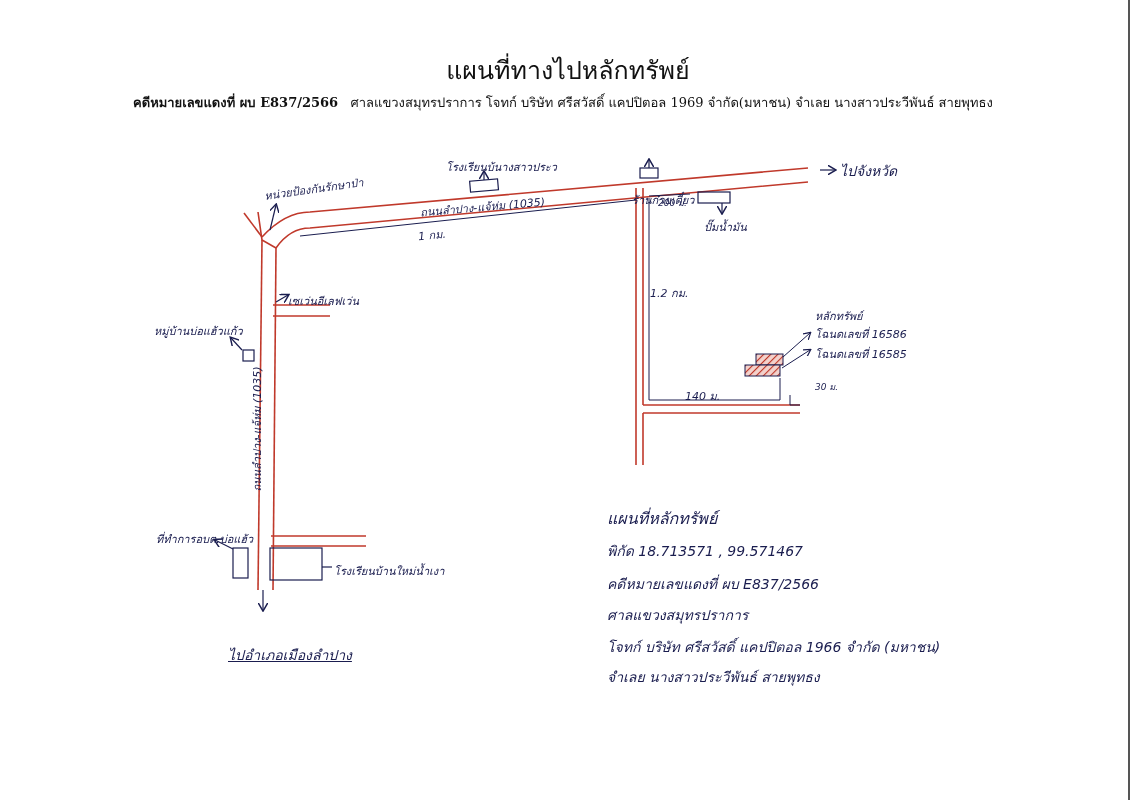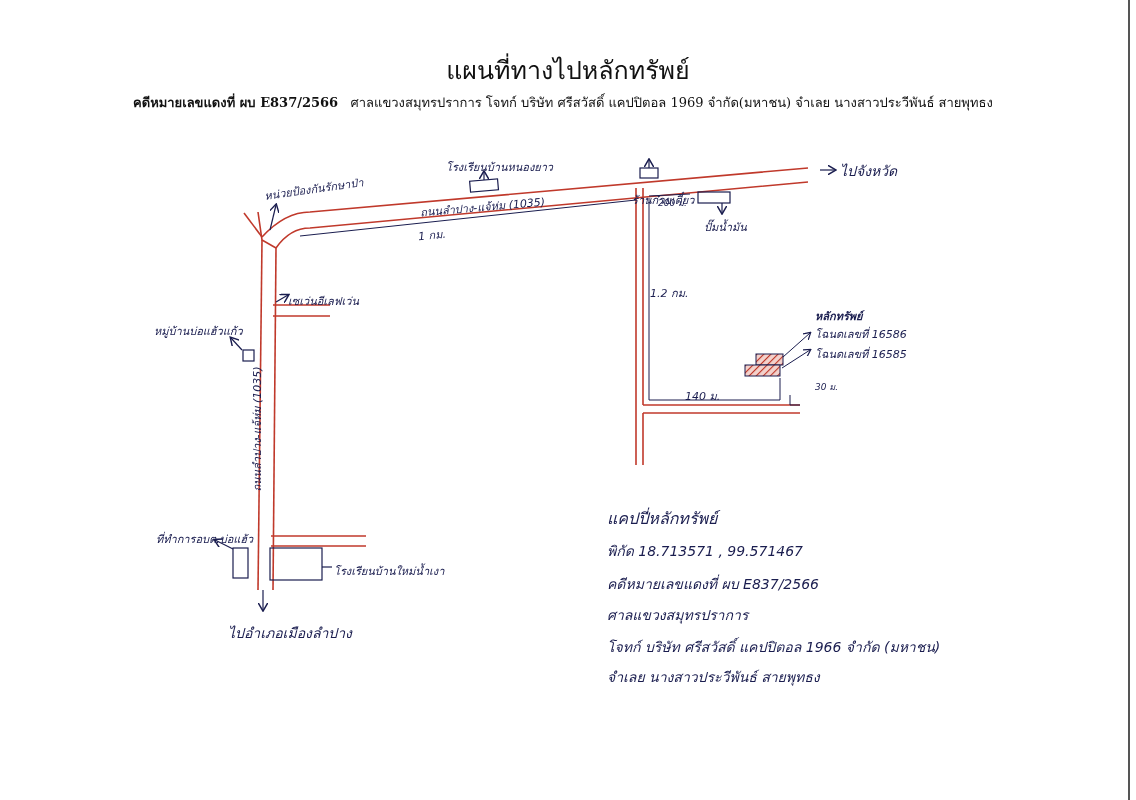--- a/index.html
+++ b/index.html
@@ -92,39 +92,39 @@
   </g>
 
   <g>
     <rect x="756" y="354" width="27" height="11" fill="url(#hatch)" stroke="#1a1d4f" stroke-width="1"></rect>
     <rect x="745" y="365" width="35" height="11" fill="url(#hatch)" stroke="#1a1d4f" stroke-width="1"></rect>
     <line x1="783" y1="357" x2="810" y2="333" stroke="#1a1d4f" marker-end="url(#arr)"></line>
     <line x1="782" y1="368" x2="810" y2="350" stroke="#1a1d4f" marker-end="url(#arr)"></line>
   </g>
 </svg>
 
-<div class="hw" style="left:446px;top:158px;">โรงเรียนบ้านหนองยาว</div>
+<div class="hw" style="left:446px;top:158px;">โรงเรียนบ้นางสาวประว</div>
 <div class="hw" style="left:632px;top:151px;margin-top:40px;">ร้านก๋วยเตี๋ยว</div>
 <div class="hw hw-big" style="left:840px;top:160px;">ไปจังหวัด</div>
 <div class="hw" style="left:704px;top:218px;">ปั๊มน้ำมัน</div>
 <div class="hw" style="left:264px;top:180px;transform:rotate(-8deg);">หน่วยป้องกันรักษาป่า</div>
 <div class="hw" style="left:420px;top:198px;transform:rotate(-5deg);">ถนนลำปาง-แจ้ห่ม (1035)</div>
 <div class="hw" style="left:418px;top:226px;transform:rotate(-5deg);">1 กม.</div>
 <div class="hw" style="left:658px;top:196px;font-size:9px;">200 ม.</div>
 <div class="hw" style="left:650px;top:284px;">1.2 กม.</div>
 <div class="hw" style="left:288px;top:292px;">เซเว่นอีเลฟเว่น</div>
 <div class="hw" style="left:154px;top:322px;">หมู่บ้านบ่อแฮ้วแก้ว</div>
 <div class="hw" style="left:194px;top:420px;transform:rotate(-90deg);">ถนนลำปาง-แจ้ห่ม (1035)</div>
-<div class="hw" style="left:815px;top:307px;font-weight:bold;">หลักทรัพย์</div>
+<div class="hw" style="left:815px;top:307px;">หลักทรัพย์</div>
 <div class="hw" style="left:815px;top:325px;">โฉนดเลขที่ 16586</div>
 <div class="hw" style="left:815px;top:345px;">โฉนดเลขที่ 16585</div>
 <div class="hw" style="left:685px;top:387px;">140 ม.</div>
 <div class="hw" style="left:784px;top:380px;font-size:9px;margin-left:31px;">30 ม.</div>
 <div class="hw" style="left:156px;top:530px;text-align:center;">ที่ทำการอบต.บ่อแฮ้ว</div>
 <div class="hw" style="left:334px;top:562px;">โรงเรียนบ้านใหม่น้ำเงา</div>
-<div class="hw hw-big" style="left:228px;top:622px;">ไปอำเภอเมืองลำปาง</div>
+<div class="hw hw-big" style="left:228px;top:644px;text-decoration:underline;">ไปอำเภอเมืองลำปาง</div>
 
-<div class="note" style="top:506px;font-size:16px;">แคปปี่หลักทรัพย์</div>
+<div class="note" style="top:506px;font-size:16px;">แผนที่หลักทรัพย์</div>
 <div class="note" style="top:540px;">พิกัด 18.713571 , 99.571467</div>
 <div class="note" style="top:573px;">คดีหมายเลขแดงที่ ผบ E837/2566</div>
 <div class="note" style="top:604px;">ศาลแขวงสมุทรปราการ</div>
 <div class="note" style="top:636px;">โจทก์ บริษัท ศรีสวัสดิ์ แคปปิตอล 1966 จำกัด (มหาชน)</div>
 <div class="note" style="top:666px;">จำเลย นางสาวประวีพันธ์ สายพุทธง</div>
 
 </body></html>

